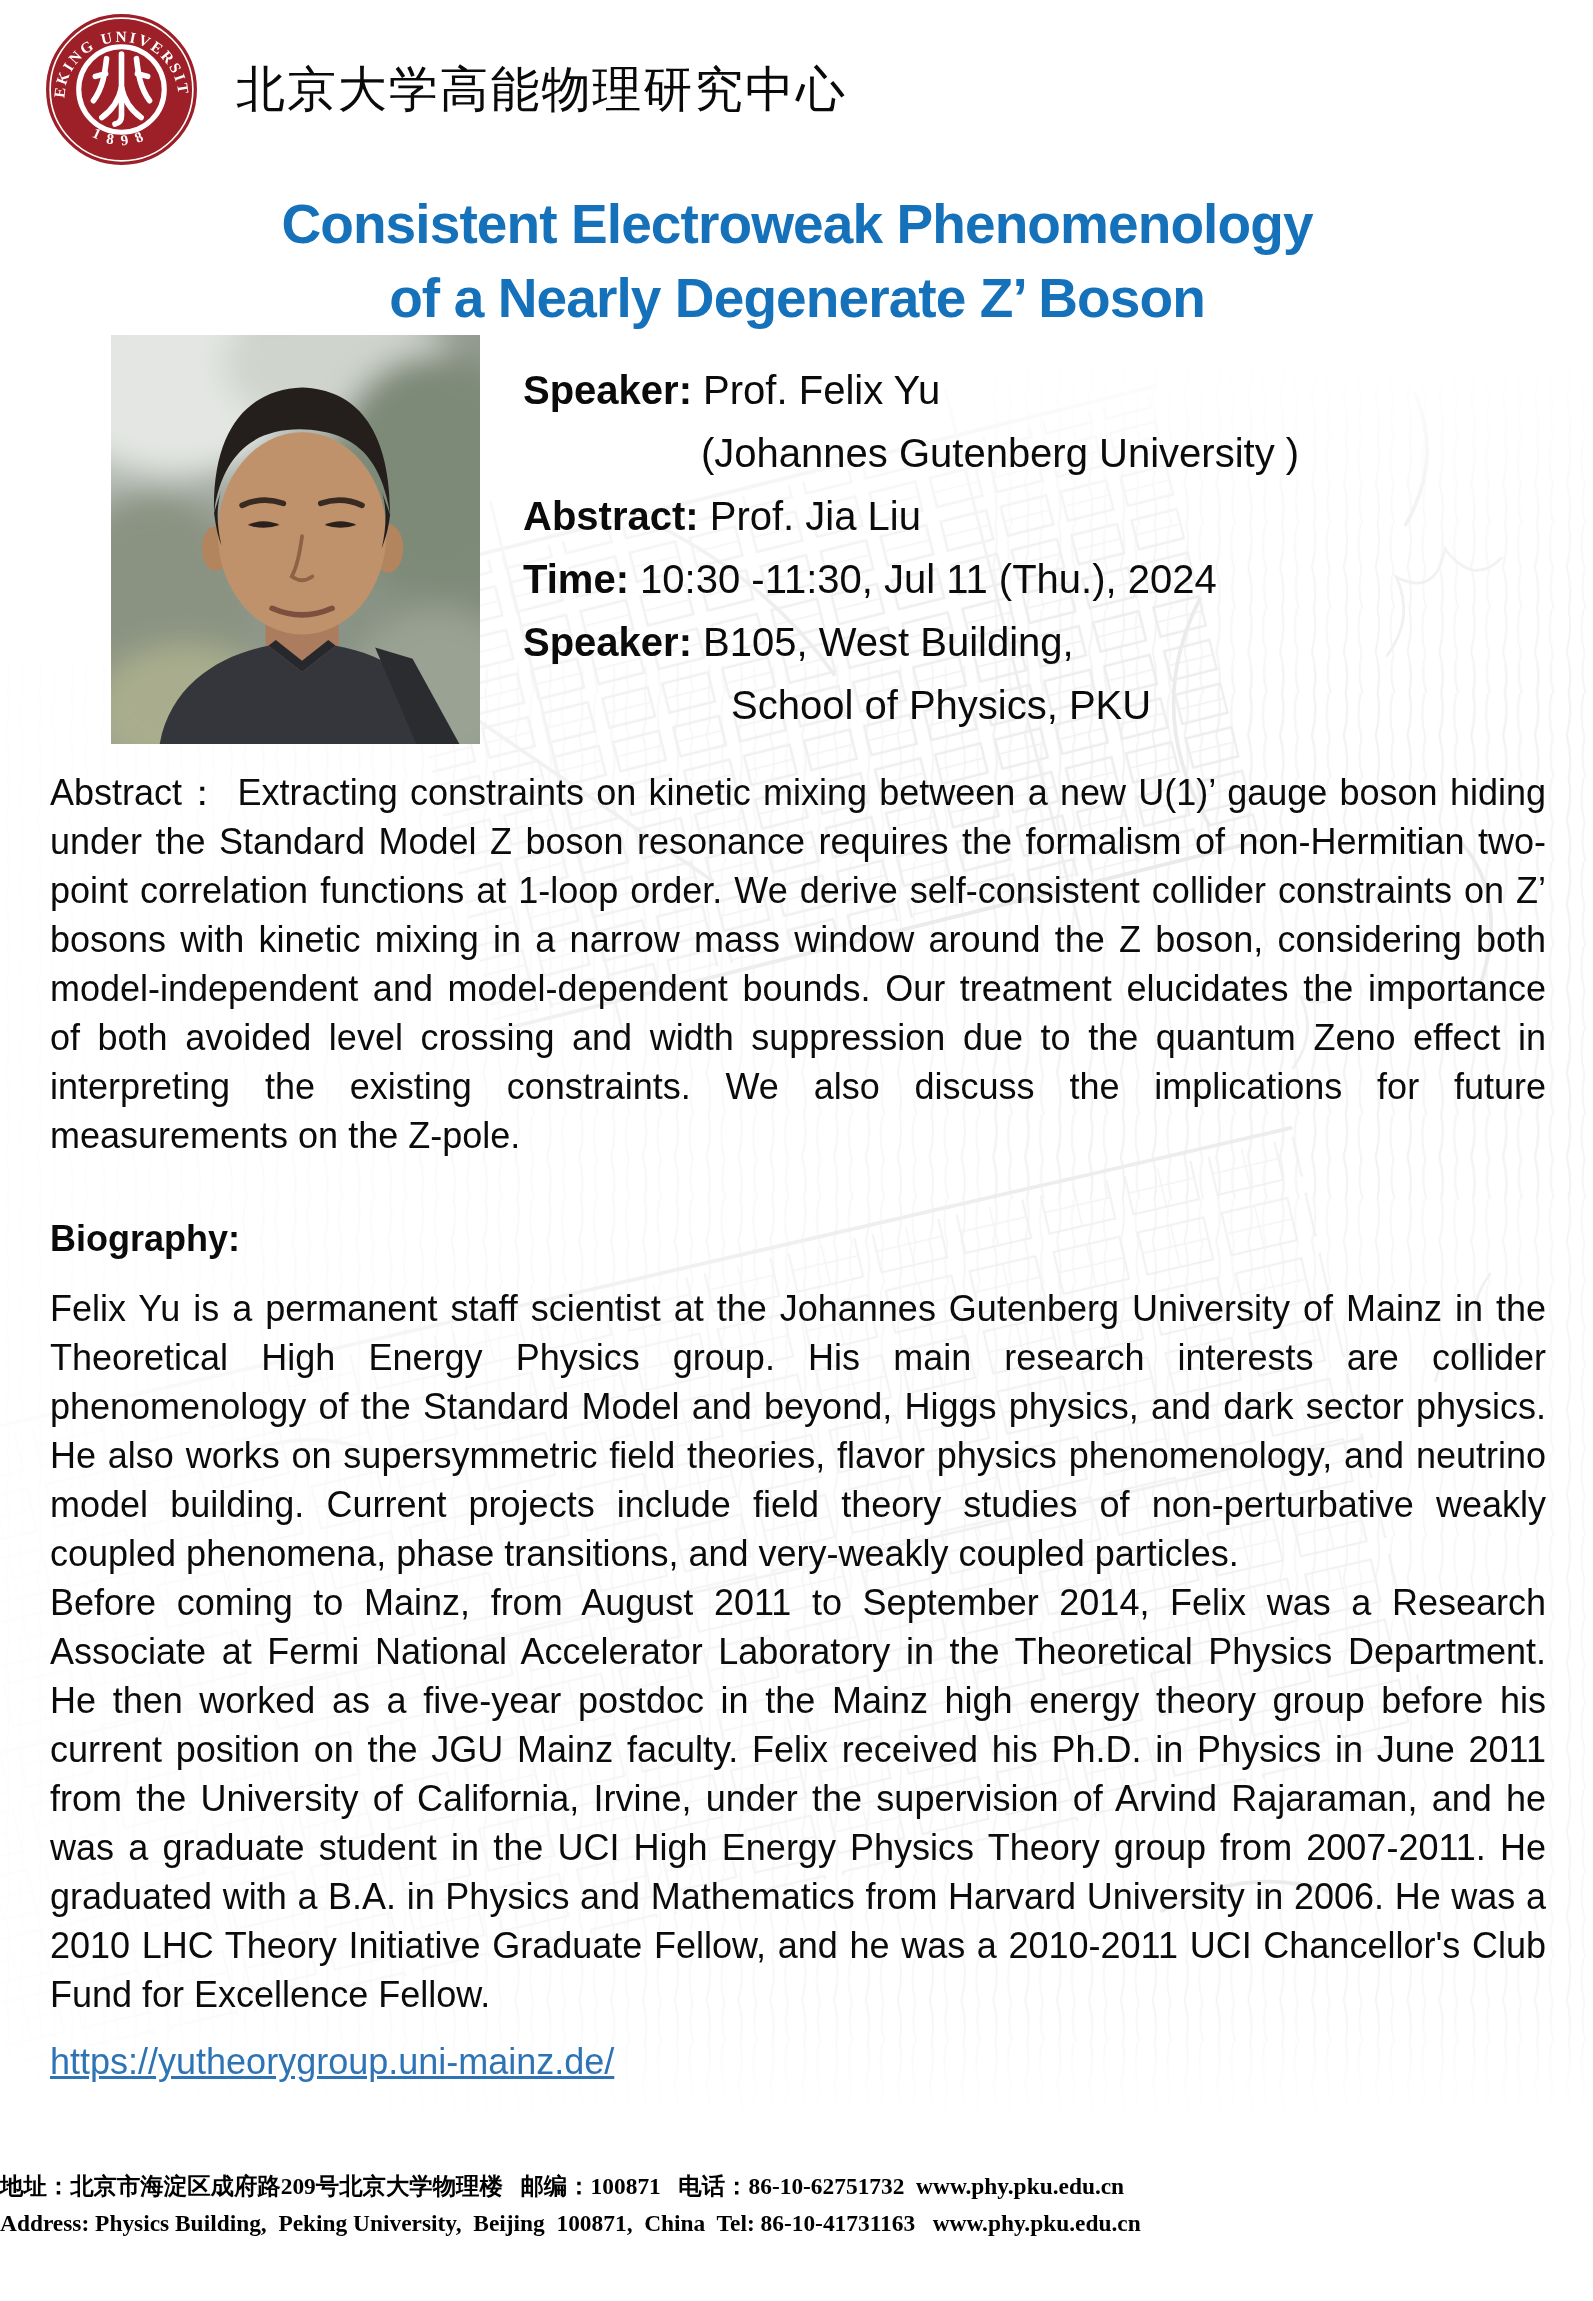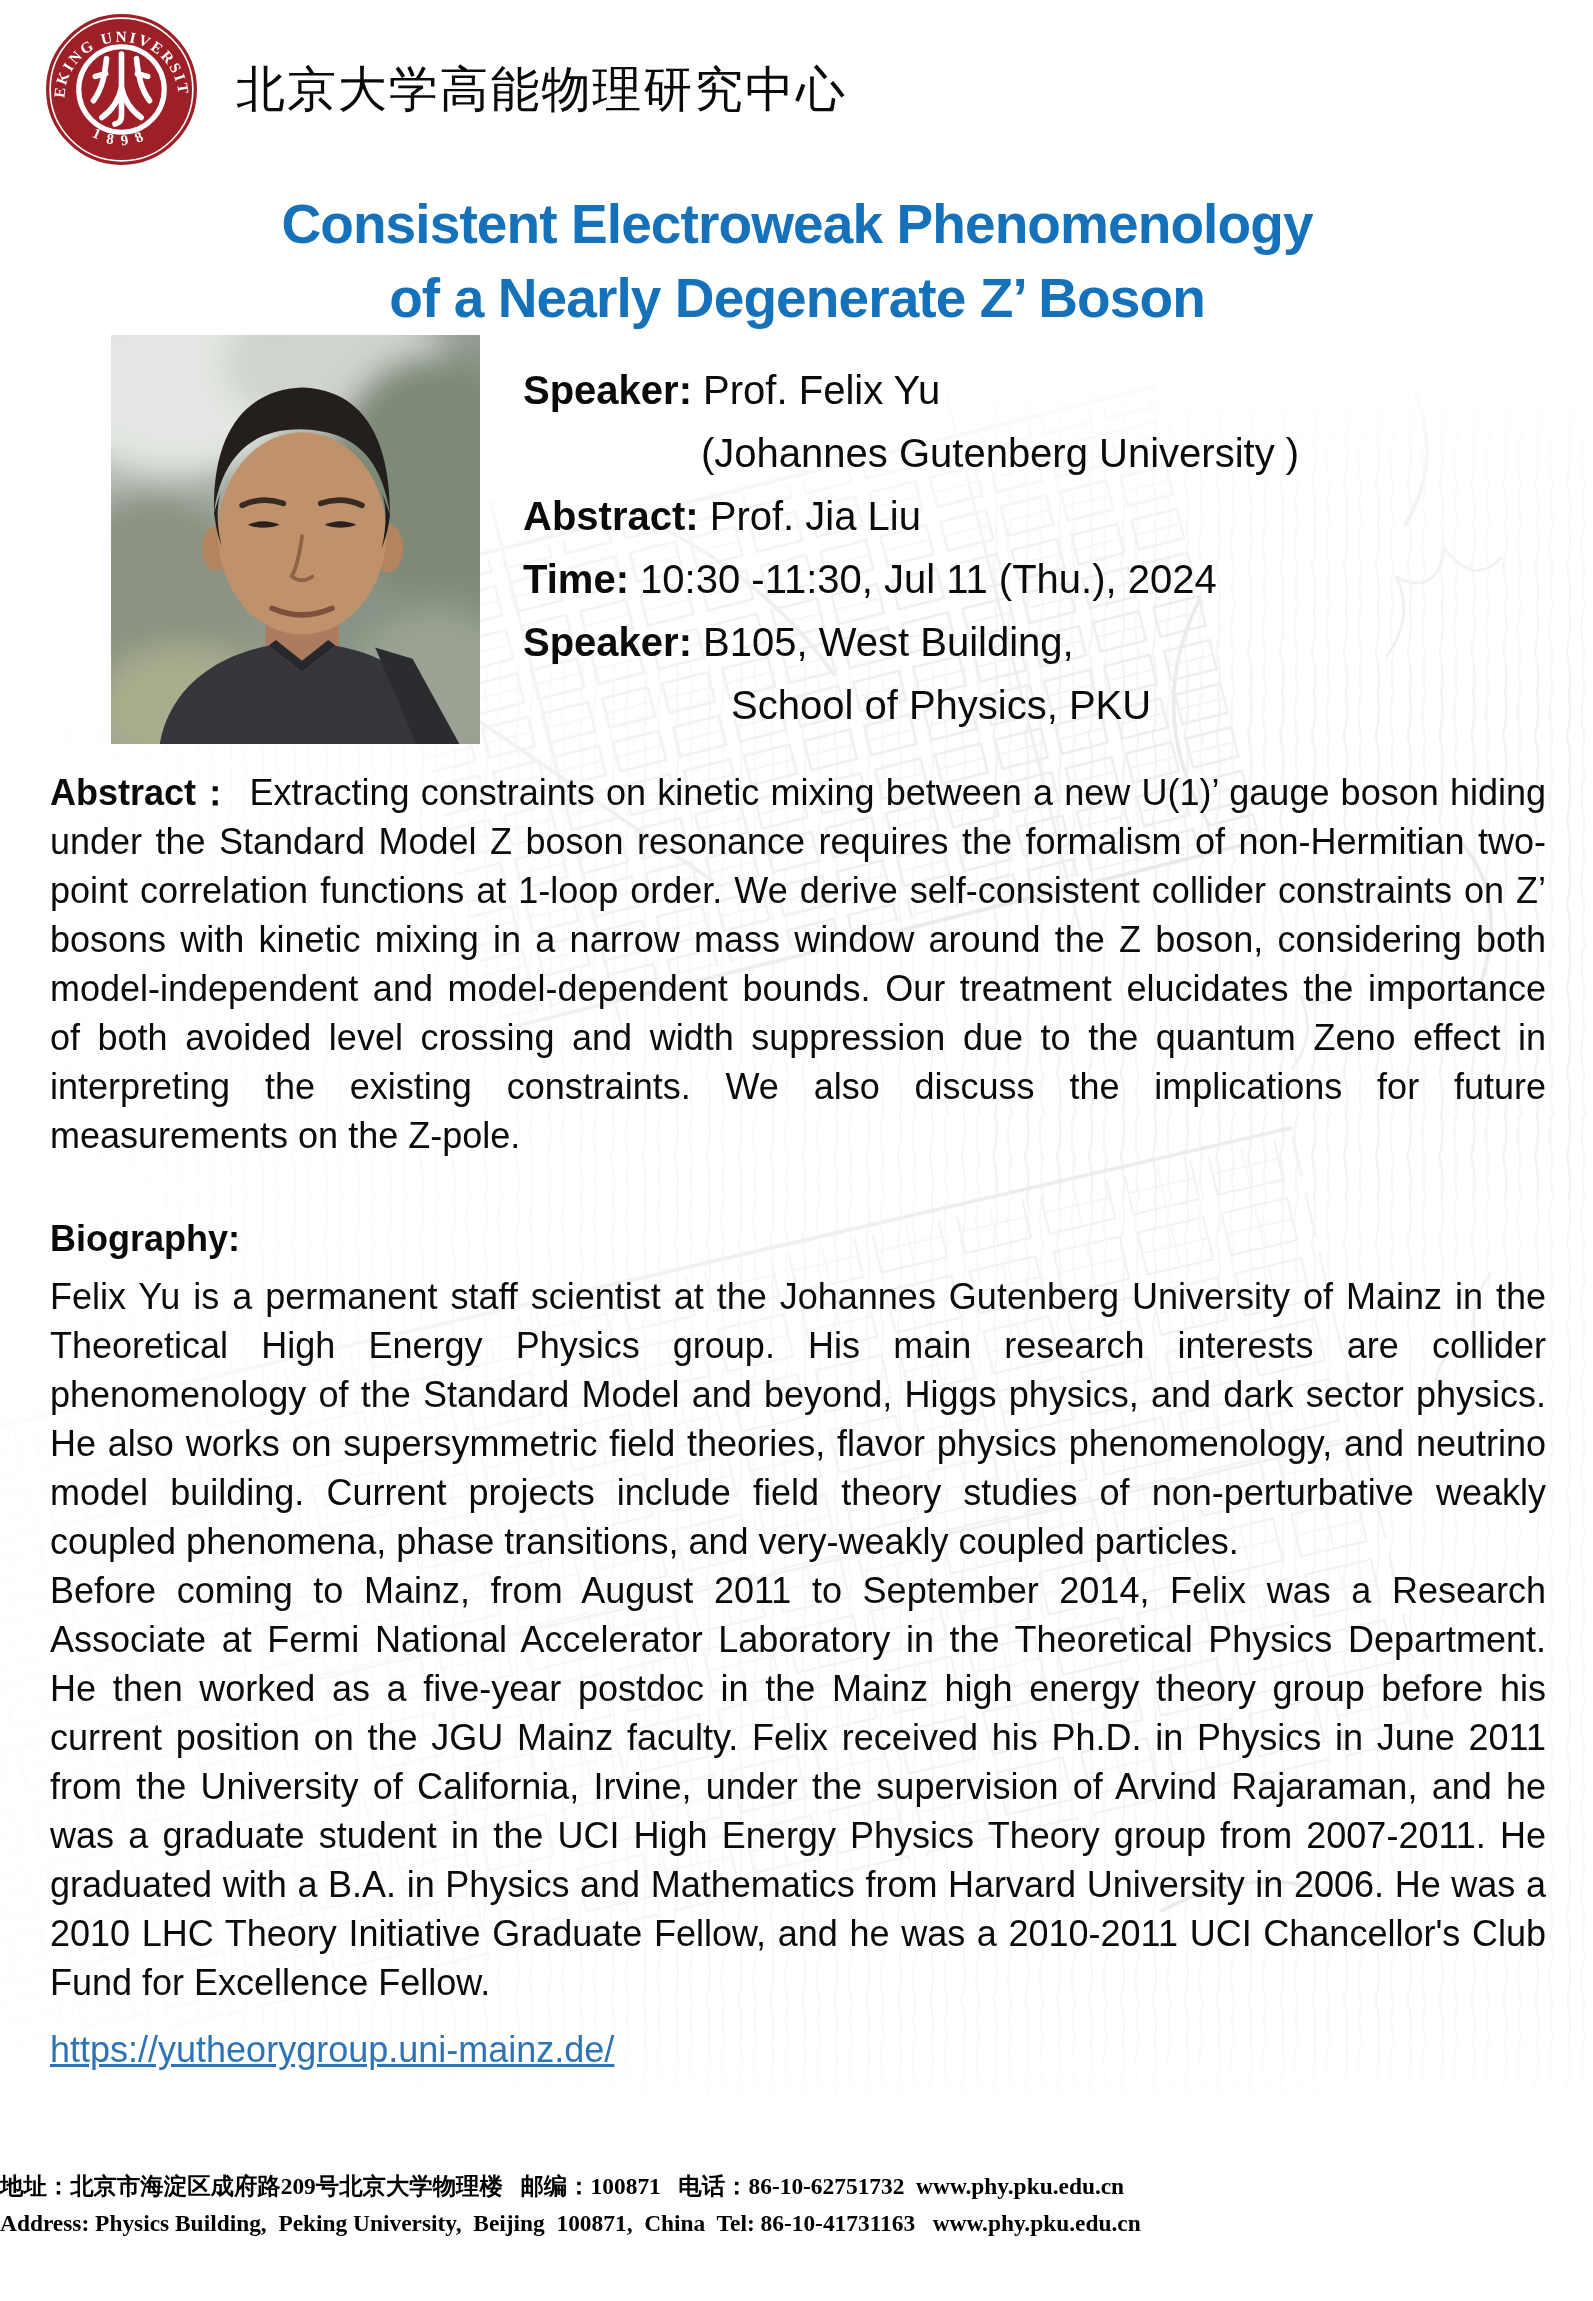--- a/index.html
+++ b/index.html
@@ -45,26 +45,26 @@
     font-size:40px;line-height:63px;color:#0b0b0b;z-index:2;
   }
   .info .b{font-weight:bold;}
   .ind-a{padding-left:178px;}
   .ind-b{padding-left:208px;}
   
   .abstract{
     position:absolute;left:50px;top:768px;width:1496px;margin:0;
     font-size:36px;line-height:49px;text-align:justify;color:#0b0b0b;z-index:2;
   }
-  .abstract .b{font-weight:bold;margin-right:15px;}
+  .abstract .b{font-weight:normal;margin-right:15px;}
   .bio{
     position:absolute;left:50px;top:1214px;width:1496px;
     font-size:36px;line-height:49px;color:#0b0b0b;z-index:2;
   }
-  .bio-label{font-weight:bold;margin-bottom:9px;}
+  .bio-label{font-weight:bold;margin-bottom:21px;}
   .bio p{margin:0;text-align:justify;}
   .link{
     display:inline-block;margin-top:18px;color:#2e74b5;text-decoration:underline;
     font-size:36px;line-height:49px;
   }
   
   .footer{
     position:absolute;left:0;right:0;top:2168px;text-align:left;
     font-family:"Liberation Serif", serif;font-weight:bold;color:#000;
     font-size:23.4px;line-height:37px;z-index:2;

